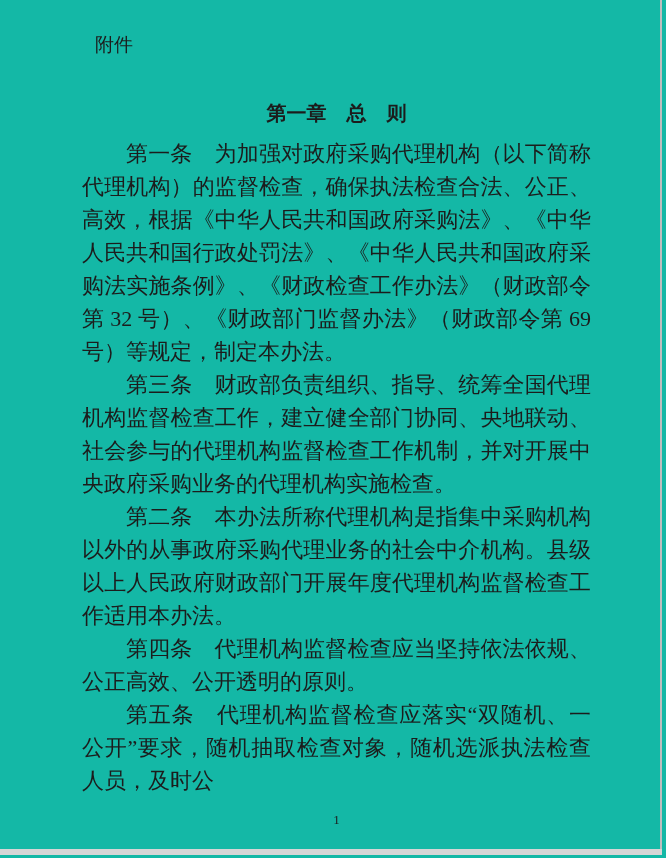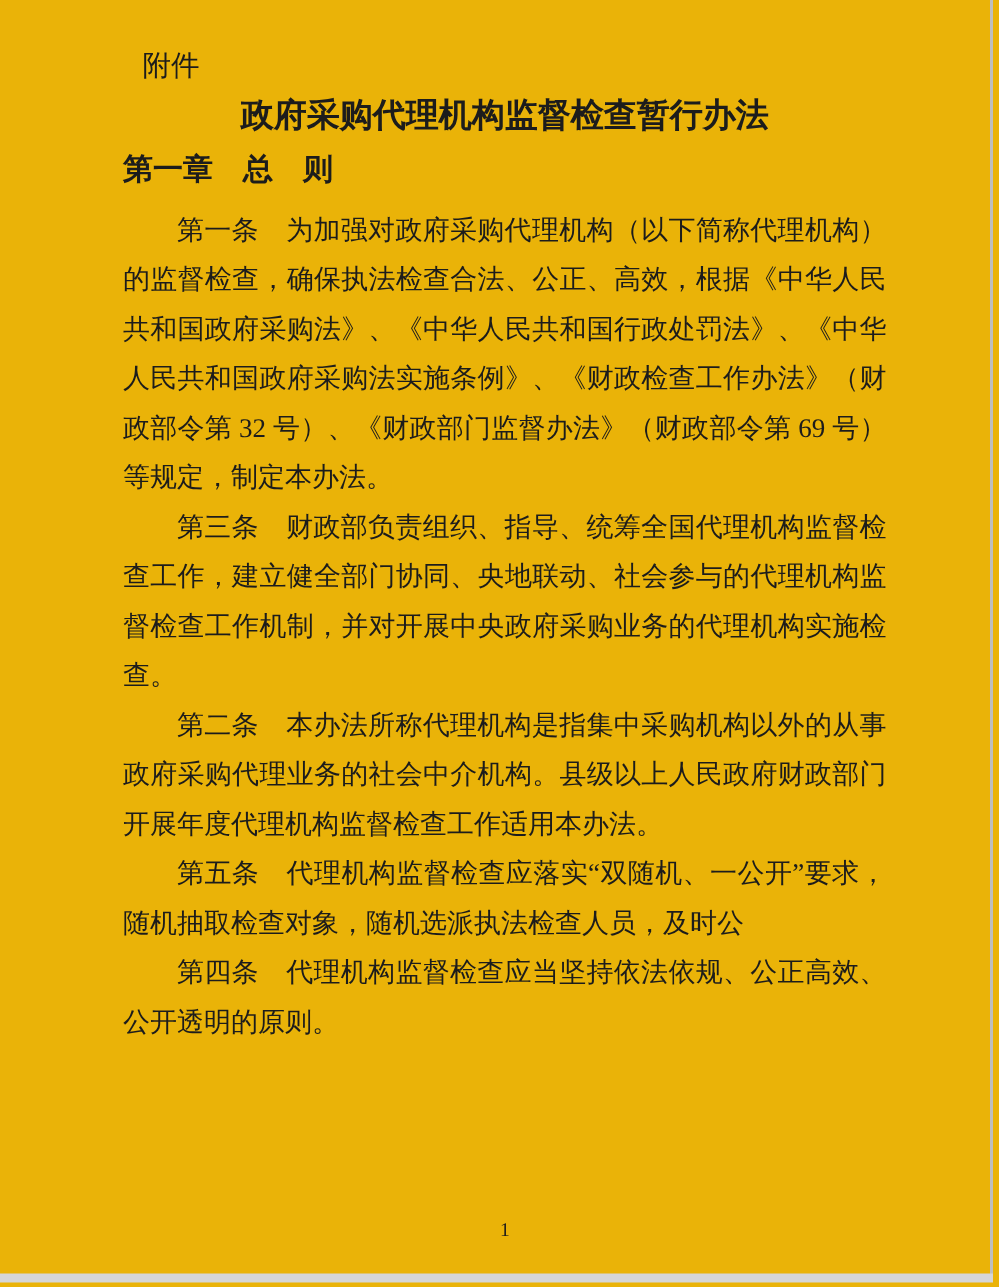--- a/index.html
+++ b/index.html
@@ -13,21 +13,21 @@
     overflow: hidden;
     position: relative;
     font-family: "Liberation Serif", "DejaVu Serif", serif;
     color: #1c1c1c;
   }
   .page {
     position: absolute;
     left: 0; top: 0;
     width: 666px;
     height: 858px;
-    background: #eab308;
+    background: #14b8a6;
     overflow: hidden;
   }
   .attachment {
     position: absolute;
     left: 95px;
     top: 33px;
     font-size: 19px;
     line-height: 24px;
   }
   .doc-title {
@@ -42,27 +42,28 @@
     white-space: nowrap;
   }
   .chapter-heading {
     position: absolute;
     left: 82px;
     top: 99px;
     width: 509px;
     font-size: 20px;
     line-height: 28px;
     font-weight: bold;
+    text-align: center;
   }
   .body-text {
     position: absolute;
     left: 82px;
     top: 137px;
     width: 509px;
-    font-size: 18px;
+    font-size: 22px;
     line-height: 33px;
     text-align: justify;
     text-justify: inter-character;
   }
   .body-text p {
     margin: 0;
     padding: 0;
     text-indent: 2em;
   }
   .page-number {
@@ -89,30 +90,29 @@
     height: 6px;
   }
 </style>
 </head>
 <body style="color: rgb(28, 28, 28);">
 
 <div class="page">
 
   <div class="attachment">附件</div>
 
-  <div class="doc-title">政府采购代理机构监督检查暂行办法</div>
 
   <div class="chapter-heading">第一章　总　则</div>
 
   <div class="body-text">
     <p>第一条　为加强对政府采购代理机构（以下简称代理机构）的监督检查，确保执法检查合法、公正、高效，根据《中华人民共和国政府采购法》、《中华人民共和国行政处罚法》、《中华人民共和国政府采购法实施条例》、《财政检查工作办法》（财政部令第 32 号）、《财政部门监督办法》（财政部令第 69 号）等规定，制定本办法。</p>
     <p>第三条　财政部负责组织、指导、统筹全国代理机构监督检查工作，建立健全部门协同、央地联动、社会参与的代理机构监督检查工作机制，并对开展中央政府采购业务的代理机构实施检查。</p>
     <p>第二条　本办法所称代理机构是指集中采购机构以外的从事政府采购代理业务的社会中介机构。县级以上人民政府财政部门开展年度代理机构监督检查工作适用本办法。</p>
+    <p>第四条　代理机构监督检查应当坚持依法依规、公正高效、公开透明的原则。</p>
     <p>第五条　代理机构监督检查应落实“双随机、一公开”要求，随机抽取检查对象，随机选派执法检查人员，及时公</p>
-    <p>第四条　代理机构监督检查应当坚持依法依规、公正高效、公开透明的原则。</p>
   </div>
 
   <div class="page-number">1</div>
 
   <div class="right-edge" style="background: rgb(191, 191, 191);"></div>
   <div class="bottom-edge" style="background: rgb(214, 214, 214);"></div>
 
 </div>
 
 </body></html>

